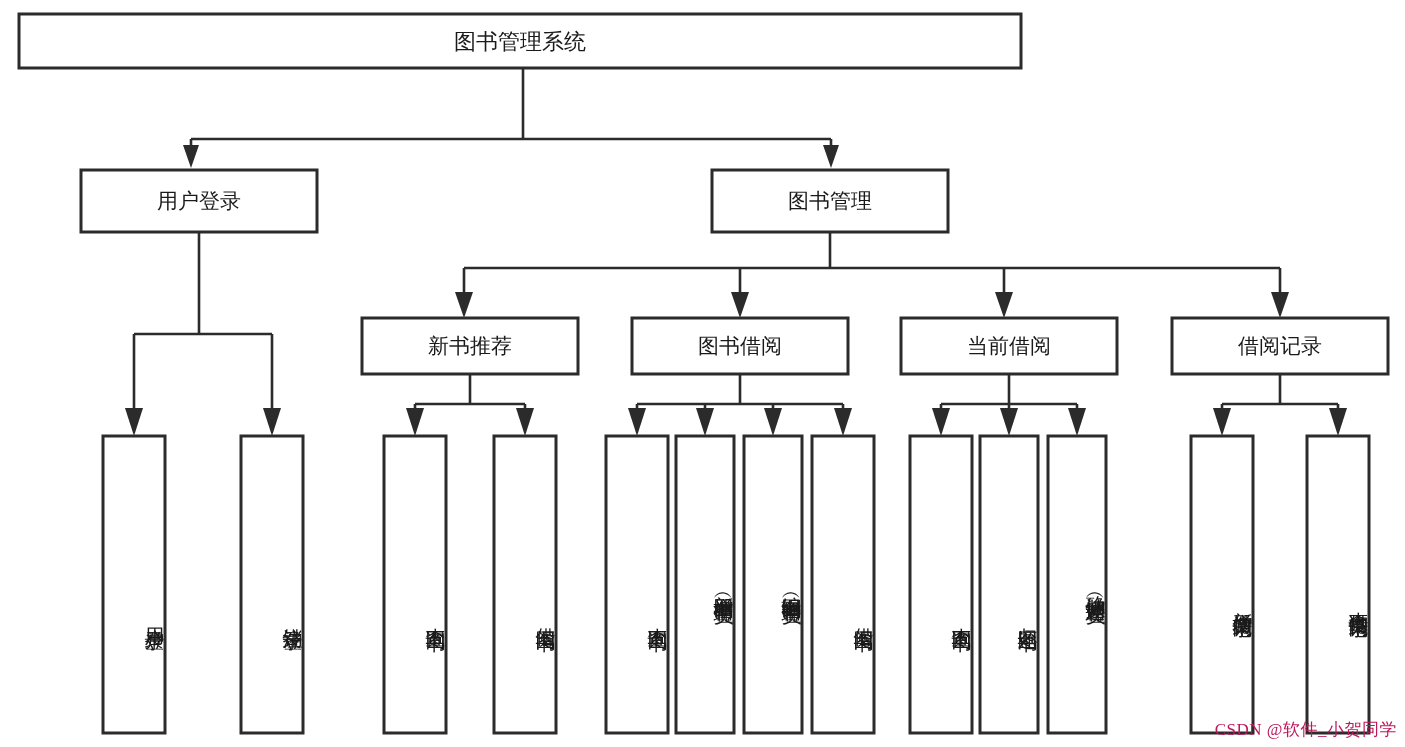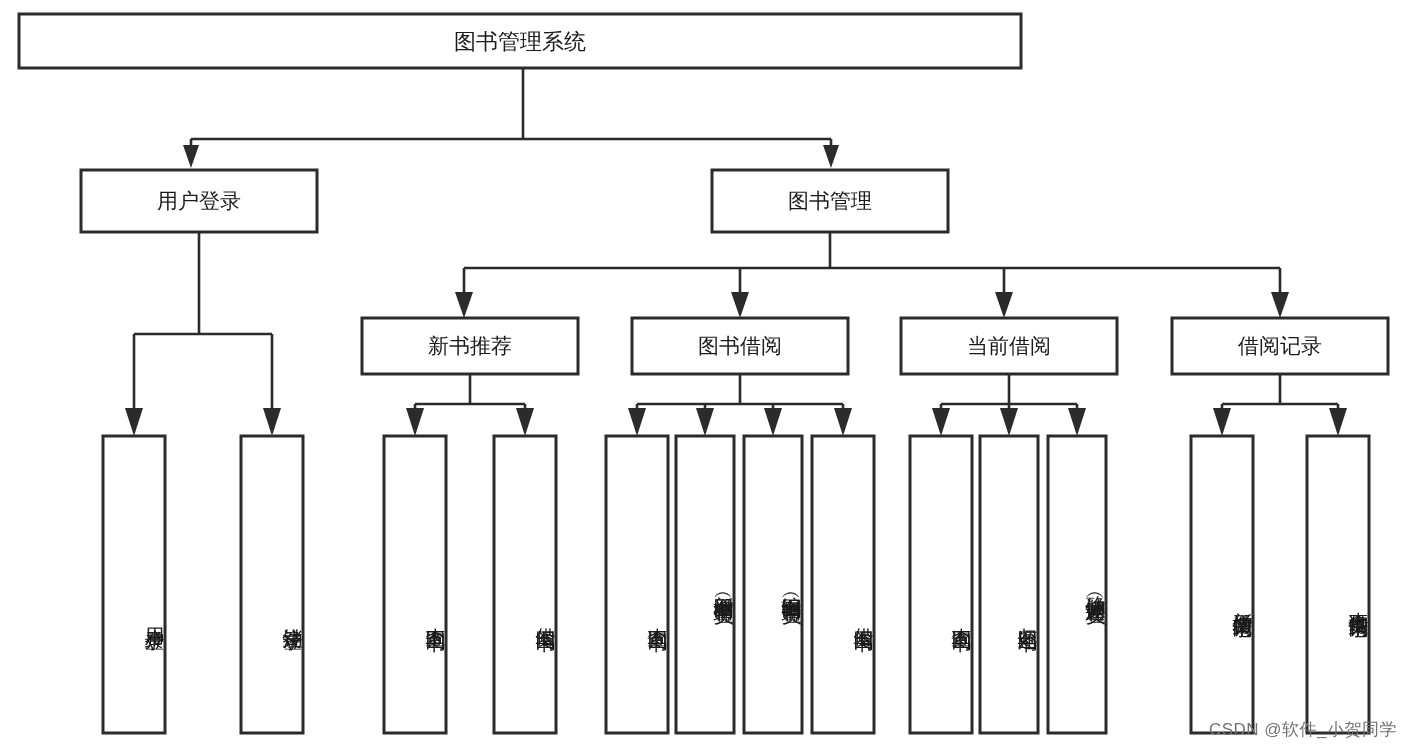--- a/index.html
+++ b/index.html
@@ -64,23 +64,23 @@
     line-height: 1.0;
     color: #1a1a1a;
     letter-spacing: 1.5px;
     white-space: nowrap;
     pointer-events: none;
   }
   .watermark {
     position: absolute;
     right: 8px;
     bottom: 6px;
-    font-family: Liberation Sans, sans-serif;
+    font-family: Liberation Serif, serif;
     font-size: 17px;
-    color: #737373;
+    color: #be185d;
     letter-spacing: 0.5px;
     user-select: none;
   }
 </style>
 </head>
 <body>
 
 <div id="diagram-root">
 
   <svg id="tree-svg" viewBox="0 0 1405 747">

